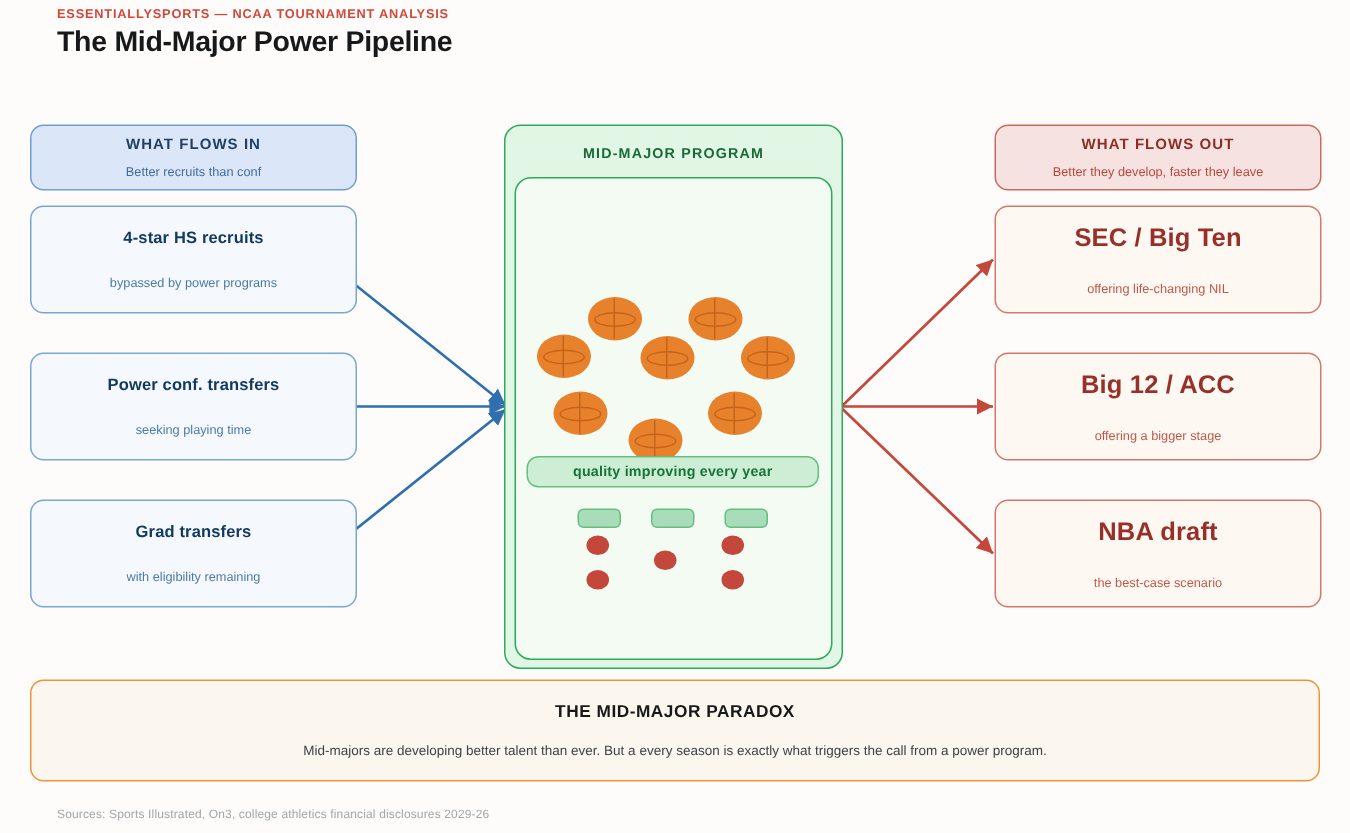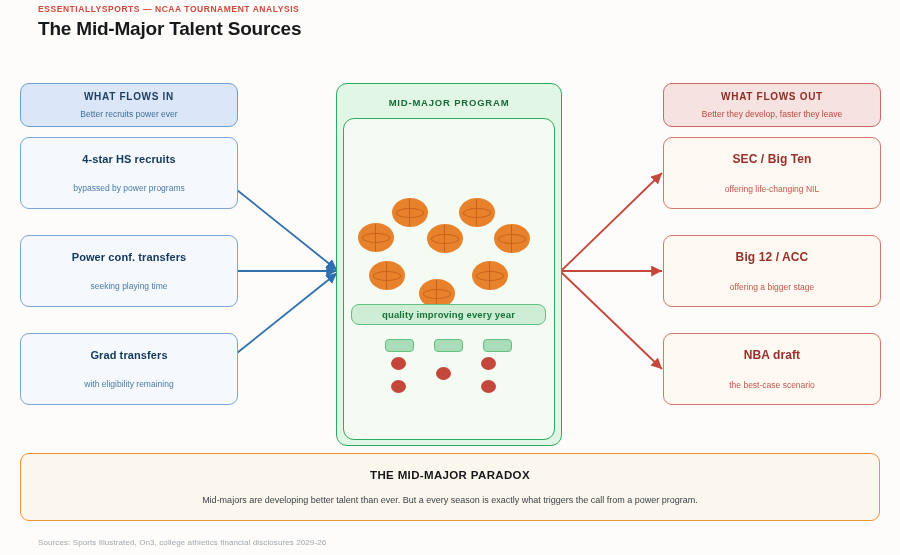--- a/index.html
+++ b/index.html
@@ -118,21 +118,21 @@
   .flow-head-right .card-sub {
     font-size: 8.5px;
     color: #b8483c;
     margin-top: 6px;
   }
   .out-card {
     background: #fdf8f2;
     border: 1.1px solid #d5786c;
   }
   .out-card .card-title {
-    font-size: 12px;
+    font-size: 17px;
     color: #98302a;
     letter-spacing: 0.1px;
   }
   .out-card .card-sub {
     font-size: 8.5px;
     color: #c0584b;
     margin-top: 17px;
   }
 
   
@@ -277,21 +277,21 @@
     font-size: 8px;
     color: #a2a6aa;
     letter-spacing: 0.1px;
   }
 </style>
 </head>
 <body>
 
 <div id="header">
   <div id="kicker">ESSENTIALLYSPORTS — NCAA TOURNAMENT ANALYSIS</div>
-  <h1 id="headline">The Mid-Major Talent Sources</h1>
+  <h1 id="headline">The Mid-Major Power Pipeline</h1>
 </div>
 
 <svg id="connectors" viewBox="0 0 900 555">
   <defs>
     <marker id="arrow-blue" markerWidth="7" markerHeight="7" refX="6" refY="3" orient="auto">
       <path d="M0,0 L6,3 L0,6 z" fill="#2f6fae"></path>
     </marker>
     <marker id="arrow-red" markerWidth="7" markerHeight="7" refX="6" refY="3" orient="auto">
       <path d="M0,0 L6,3 L0,6 z" fill="#c4473c"></path>
     </marker>
@@ -305,21 +305,21 @@
 
   <g>
     <line x1="561" y1="271" x2="662" y2="173" stroke="#c4473c" stroke-width="1.8" marker-end="url(#arrow-red)"></line>
     <line x1="561" y1="271" x2="662" y2="271" stroke="#c4473c" stroke-width="1.8" marker-end="url(#arrow-red)"></line>
     <line x1="561" y1="272" x2="662" y2="369" stroke="#c4473c" stroke-width="1.8" marker-end="url(#arrow-red)"></line>
   </g>
 </svg>
 
 <div class="card flow-head-left" style="left:20px; top:83px; width:218px; height:44px;">
   <div class="card-title">WHAT FLOWS IN</div>
-  <div class="card-sub">Better recruits power ever</div>
+  <div class="card-sub">Better recruits than conf</div>
 </div>
 
 <div class="card in-card" style="left:20px; top:137px; width:218px; height:72px;">
   <div class="card-title">4-star HS recruits</div>
   <div class="card-sub">bypassed by power programs</div>
 </div>
 
 <div class="card in-card" style="left:20px; top:235px; width:218px; height:72px;">
   <div class="card-title">Power conf. transfers</div>
   <div class="card-sub">seeking playing time</div>

